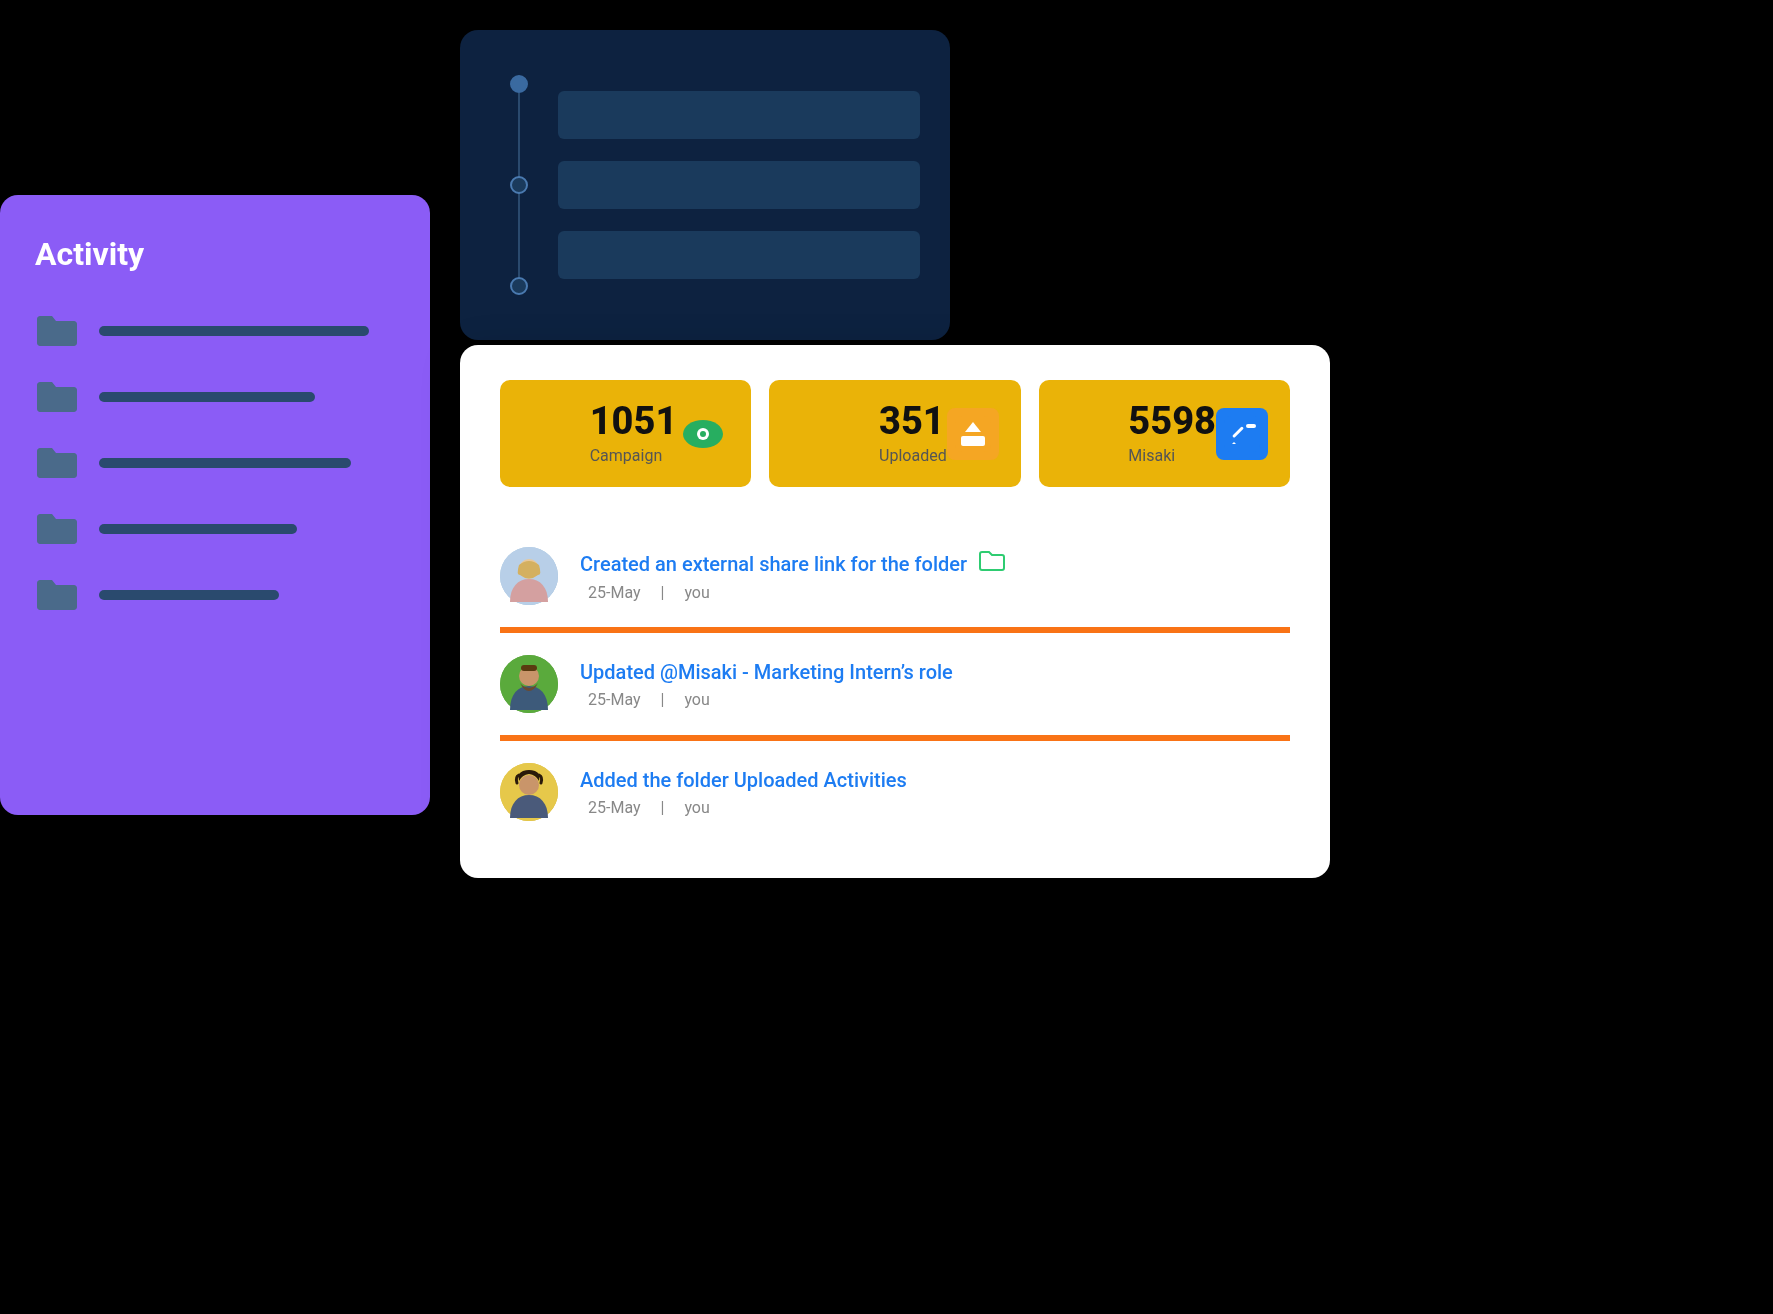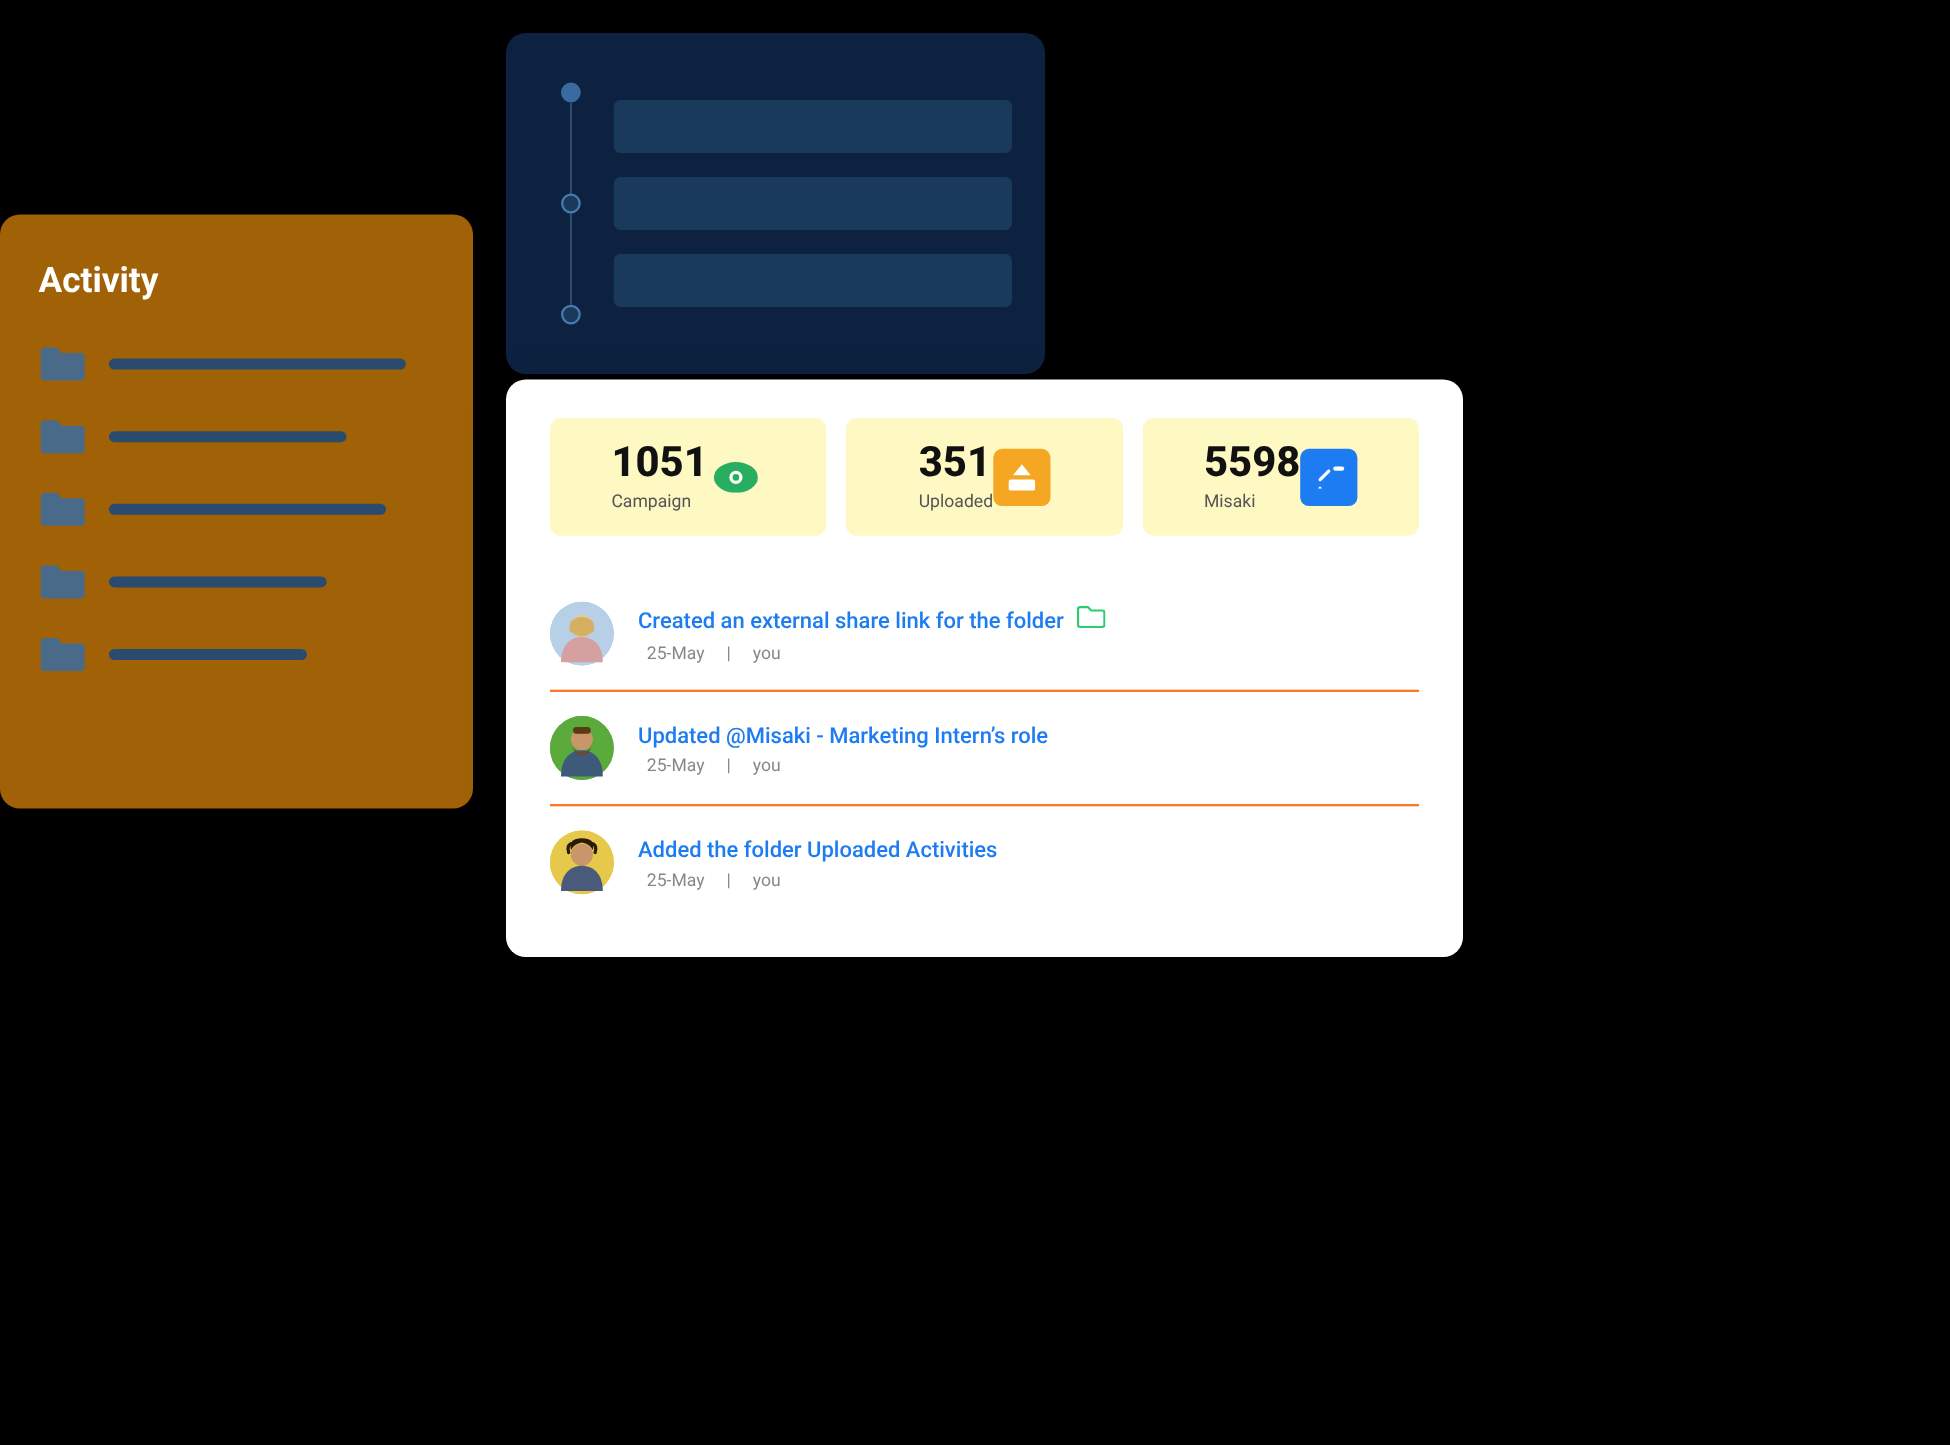--- a/index.html
+++ b/index.html
@@ -79,22 +79,22 @@
       background: #1a3a5c;
       border-radius: 6px;
     }
 
     
     .activity-panel {
       position: absolute;
       top: 195px;
       left: 0px;
       width: 430px;
-      height: 540px;
-      background: #a16207;
+      height: 620px;
+      background: #8b5cf6;
       border-radius: 18px;
       padding: 40px 35px;
     }
 
     .activity-title {
       color: #fff;
       font-size: 32px;
       font-weight: 700;
       margin-bottom: 40px;
     }
@@ -142,26 +142,26 @@
 
     
     .stats-row {
       display: flex;
       gap: 18px;
       margin-bottom: 38px;
     }
 
     .stat-card {
       flex: 1;
-      background: #fef9c3;
+      background: #eab308;
       border-radius: 10px;
       padding: 22px 22px;
       display: flex;
       align-items: center;
-      justify-content: center;
+      justify-content: flex-end;
     }
 
     .stat-text {
       display: flex;
       flex-direction: column;
     }
 
     .stat-number {
       font-size: 38px;
       font-weight: 800;
@@ -187,21 +187,21 @@
     .stat-icon.green { background: transparent; }
     .stat-icon.orange { background: #f5a623; border-radius: 8px; }
     .stat-icon.blue { background: #1d7cf2; border-radius: 8px; }
 
     
     .activity-item {
       display: flex;
       align-items: center;
       gap: 22px;
       padding: 22px 0;
-      border-bottom: 2px solid #f97316;
+      border-bottom: 6px solid #f97316;
     }
 
     .activity-item:last-child {
       border-bottom: none;
     }
 
     .avatar-circle {
       width: 58px;
       height: 58px;
       border-radius: 50%;

